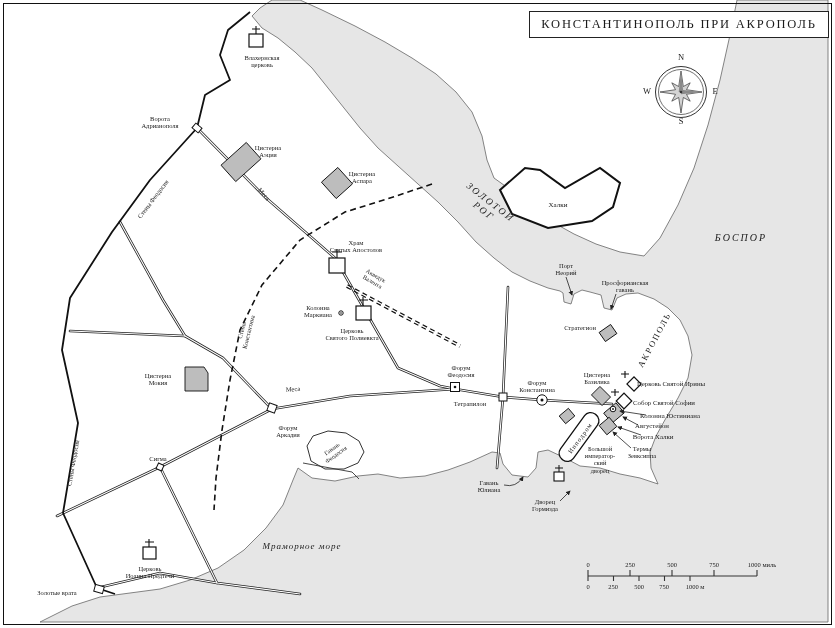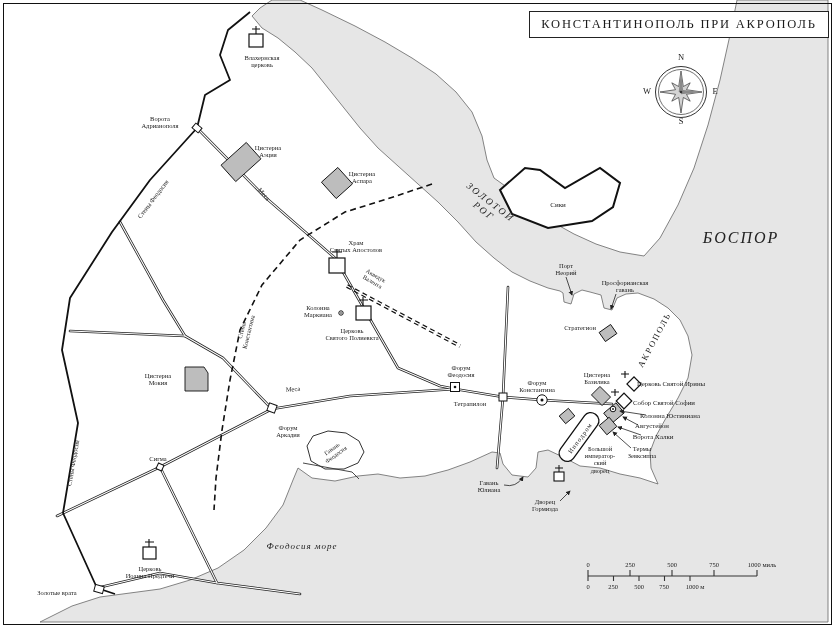--- a/index.html
+++ b/index.html
@@ -176,24 +176,24 @@
     <path d="M588,576 L757,576"></path>
     <path d="M588,570 L588,576 M630,570 L630,576 M672,570 L672,576 M714,570 L714,576 M757,570 L757,576"></path>
     <path d="M588,576 L588,581 M613.5,576 L613.5,581 M639,576 L639,581 M664.5,576 L664.5,581 M690,576 L690,581"></path>
   </g>
 </svg>
 
 <div class="title-box">КОНСТАНТИНОПОЛЬ ПРИ АКРОПОЛЬ</div>
 
 <div class="lbl it sp2" style="left:487px;top:207px;--r:38deg;font-size:9.5px;">ЗОЛОТОЙ
 РОГ</div>
-<div class="lbl it sp2" style="left:741px;top:238px;font-size:16px;">БОСПОР</div>
-<div class="lbl it sp1" style="left:302px;top:546px;font-size:9px;">Феодосия море</div>
-
-<div class="lbl" style="left:558px;top:206px;font-size:7px;">Сики</div>
+<div class="lbl it sp2" style="left:741px;top:238px;font-size:10px;">БОСПОР</div>
+<div class="lbl it sp1" style="left:302px;top:546px;font-size:9px;">Мраморное море</div>
+
+<div class="lbl" style="left:558px;top:206px;font-size:7px;">Халки</div>
 <div class="lbl sp2" style="left:655px;top:340px;--r:-62deg;font-size:8.5px;">АКРОПОЛЬ</div>
 <div class="lbl sp1" style="left:580px;top:438px;--r:-54deg;font-size:6.5px;">Ипподром</div>
 
 <div class="lbl" style="left:153px;top:199px;--r:-53deg;font-size:6.5px;">Стены Феодосия</div>
 <div class="lbl" style="left:73px;top:463px;--r:-80deg;font-size:6.5px;">Стены Феодосия</div>
 <div class="lbl" style="left:245px;top:331px;--r:-76deg;font-size:6.3px;">Стены
 Константина</div>
 <div class="lbl" style="left:264px;top:194px;--r:50deg;font-size:6.5px;">Меса</div>
 <div class="lbl" style="left:293px;top:389px;--r:-4deg;font-size:6.5px;">Меса</div>
 <div class="lbl" style="left:374px;top:279px;--r:30deg;font-size:6px;">Акведук

